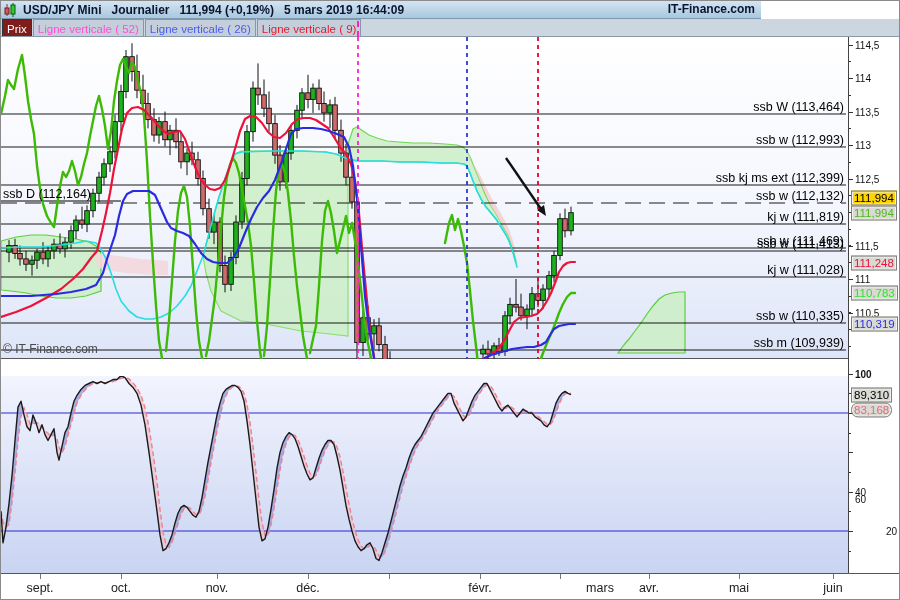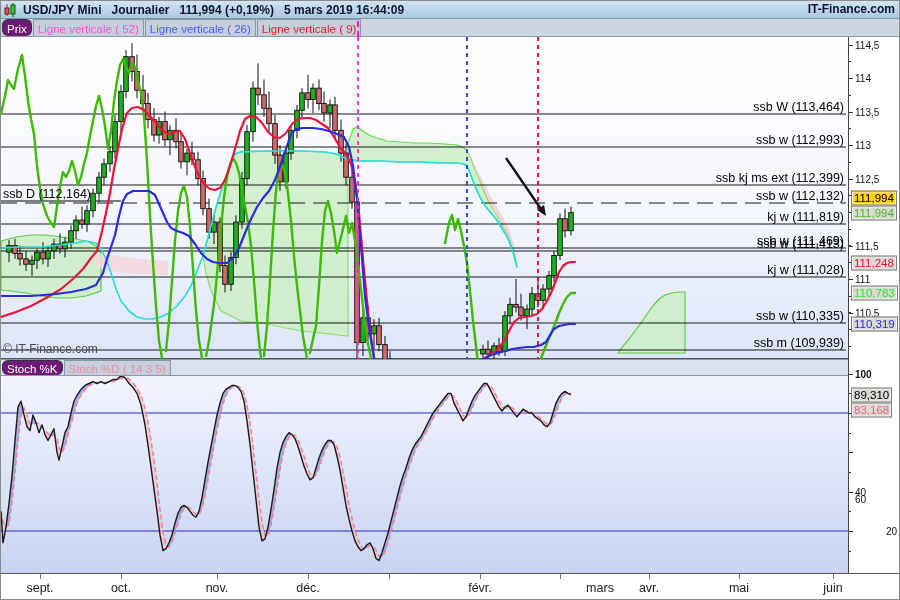--- a/index.html
+++ b/index.html
@@ -1,32 +1,32 @@
 <!DOCTYPE html>
 <html><head>
 <meta charset="utf-8">
 <style>
   html,body{margin:0;padding:0;background:#e8e8e8;}
   #app{position:relative;width:900px;height:600px;font-family:"Liberation Sans",sans-serif;
        background:#ffffff;overflow:hidden;border:1px solid #8a8a8a;box-sizing:border-box;}
   
-  #titlebar{position:absolute;left:0;top:0;width:900px;height:18px;
+  #titlebar{position:absolute;left:0;top:0;width:760px;height:18px;
     background:linear-gradient(#d3e4f2,#a9c8de);border-bottom:1px solid #7e99ad;
     display:flex;align-items:center;box-sizing:border-box;}
   #titlebar .t{font-size:12px;font-weight:bold;color:#0a1430;white-space:pre;}
   #title-icon{margin:0 6px 0 3px;display:flex;align-items:flex-end;}
   #brand{position:absolute;right:6px;top:1px;font-size:12px;font-weight:bold;color:#0a1430;}
   
   .tabbar{position:absolute;left:0;width:900px;height:18px;background:#ccd6e0;
     border-bottom:1px solid #8a9aa8;display:flex;align-items:stretch;box-sizing:border-box;}
   #tabbar-price{top:18px;}
   #tabbar-stoch{top:358px;height:17px;background:#d9e1ee;border-top:1px solid #8a9aa8;width:847px;}
   .tab{font-size:11.5px;padding:1px 4px 0 4px;border:1px solid #8a96a4;border-bottom:none;
     margin-left:1px;display:flex;align-items:center;background:#c5cfdb;white-space:pre;}
-  .tab.dark{background:#701a75;color:#ffffff;border-color:#2c3640;border-radius:6px;}
+  .tab.dark{background:#7f1d1d;color:#ffffff;border-color:#2c3640;}
   
   #price-panel{position:absolute;left:0;top:36px;width:847px;height:322px;
     background:linear-gradient(#ffffff,#f4f6fd 55%,#dde5f8);border-bottom:1px solid #555;box-sizing:border-box;}
   #stoch-panel{position:absolute;left:0;top:375px;width:847px;height:197px;
     background:linear-gradient(#f2f4fe,#c9d4f2);box-sizing:border-box;}
   svg{display:block;}
   
   #axis-col{position:absolute;left:847px;top:36px;width:53px;height:536px;background:#ffffff;
     border-left:1px solid #444;box-sizing:border-box;}
   .axlab{position:absolute;left:6px;font-size:10px;color:#111;transform:translateY(-50%);white-space:nowrap;}
@@ -295,24 +295,20 @@
         <text x="843" y="184" text-anchor="end" font-size="12.5" fill="#000">kj w (111,819)</text>
         <text x="843" y="208" text-anchor="end" font-size="12.5" fill="#000">ssb w (111,469)</text>
         <text x="843" y="211" text-anchor="end" font-size="12.5" fill="#000">ssb w (111,413)</text>
         <text x="843" y="237" text-anchor="end" font-size="12.5" fill="#000">kj w (111,028)</text>
         <text x="843" y="283" text-anchor="end" font-size="12.5" fill="#000">ssb w (110,335)</text>
         <text x="843" y="310" text-anchor="end" font-size="12.5" fill="#000">ssb m (109,939)</text>
         <text x="2" y="161" font-size="12.5" fill="#000">ssb D (112,164)</text>
       </svg>
   </div>
 
-  <div id="tabbar-stoch" class="tabbar">
-    <div class="tab dark">Stoch %K</div>
-    <div class="tab" id="dtab" style="color: rgb(239, 138, 160);">Stoch %D ( 14 3 5)</div>
-  </div>
 
   <div id="stoch-panel">
     <svg id="stoch-svg" width="847" height="197" viewBox="0 0 847 197">
         <line x1="0" y1="37" x2="847" y2="37" stroke="#2929cc" stroke-width="1"></line>
         <line x1="0" y1="155.00199999999995" x2="847" y2="155.00199999999995" stroke="#2929cc" stroke-width="1"></line>
         <polygon points="0,135.33499999999998 2,166.80219999999997 2,145.82406666666668 0,135.33499999999998" fill="#edc2cc" fill-opacity="0.75" stroke="none"></polygon>
         <polygon points="2,166.80219999999997 5,151.06859999999995 5,151.06859999999995 2,145.82406666666668" fill="#edc2cc" fill-opacity="0.75" stroke="none"></polygon>
         <polygon points="5,151.06859999999995 8,127.46820000000002 8,148.4463333333333 5,151.06859999999995" fill="#8e9ad8" fill-opacity="0.75" stroke="none"></polygon>
         <polygon points="8,127.46820000000002 11,99.93439999999998 11,126.15706666666665 8,148.4463333333333" fill="#8e9ad8" fill-opacity="0.75" stroke="none"></polygon>
         <polygon points="11,99.93439999999998 14,64.53379999999999 14,97.31213333333335 11,126.15706666666665" fill="#8e9ad8" fill-opacity="0.75" stroke="none"></polygon>
@@ -550,21 +546,21 @@
       <div class="tick" style="top: 395.667px; width: 2px;"></div>
       <div class="tick" style="top: 435.001px; width: 2px;"></div>
       <div class="tick" style="top: 474.335px; width: 2px;"></div>
       <div class="tick" style="top: 513.669px; width: 2px;"></div>
       <div class="badge" style="top: 161px; color: rgb(0, 0, 0); background: rgb(255, 212, 0);">111,994</div>
       <div class="badge" style="top: 176px; color: rgb(77, 184, 30); background: rgb(217, 218, 211);">111,994</div>
       <div class="badge" style="top: 226px; color: rgb(232, 18, 60); background: rgb(217, 218, 211);">111,248</div>
       <div class="badge" style="top: 256px; color: rgb(46, 229, 46); background: rgb(217, 218, 211);">110,783</div>
       <div class="badge" style="top: 287px; color: rgb(42, 42, 238); background: rgb(217, 218, 211);">110,319</div>
       <div class="badge" style="top: 358px; color: rgb(0, 0, 0);">89,310</div>
-      <div class="badge" style="top: 373px; color: rgb(232, 106, 128);">83,168</div>
+      <div class="badge" style="top: 373px; color: rgb(232, 106, 128); border-radius: 7px;">83,168</div>
     </div>
 
   <div id="timeaxis">
       <div class="month" style="left: 39px;">sept.</div>
       <div class="mtick" style="left: 39px;"></div>
       <div class="month" style="left: 120px;">oct.</div>
       <div class="mtick" style="left: 120px;"></div>
       <div class="month" style="left: 216px;">nov.</div>
       <div class="mtick" style="left: 216px;"></div>
       <div class="month" style="left: 307px;">déc.</div>

